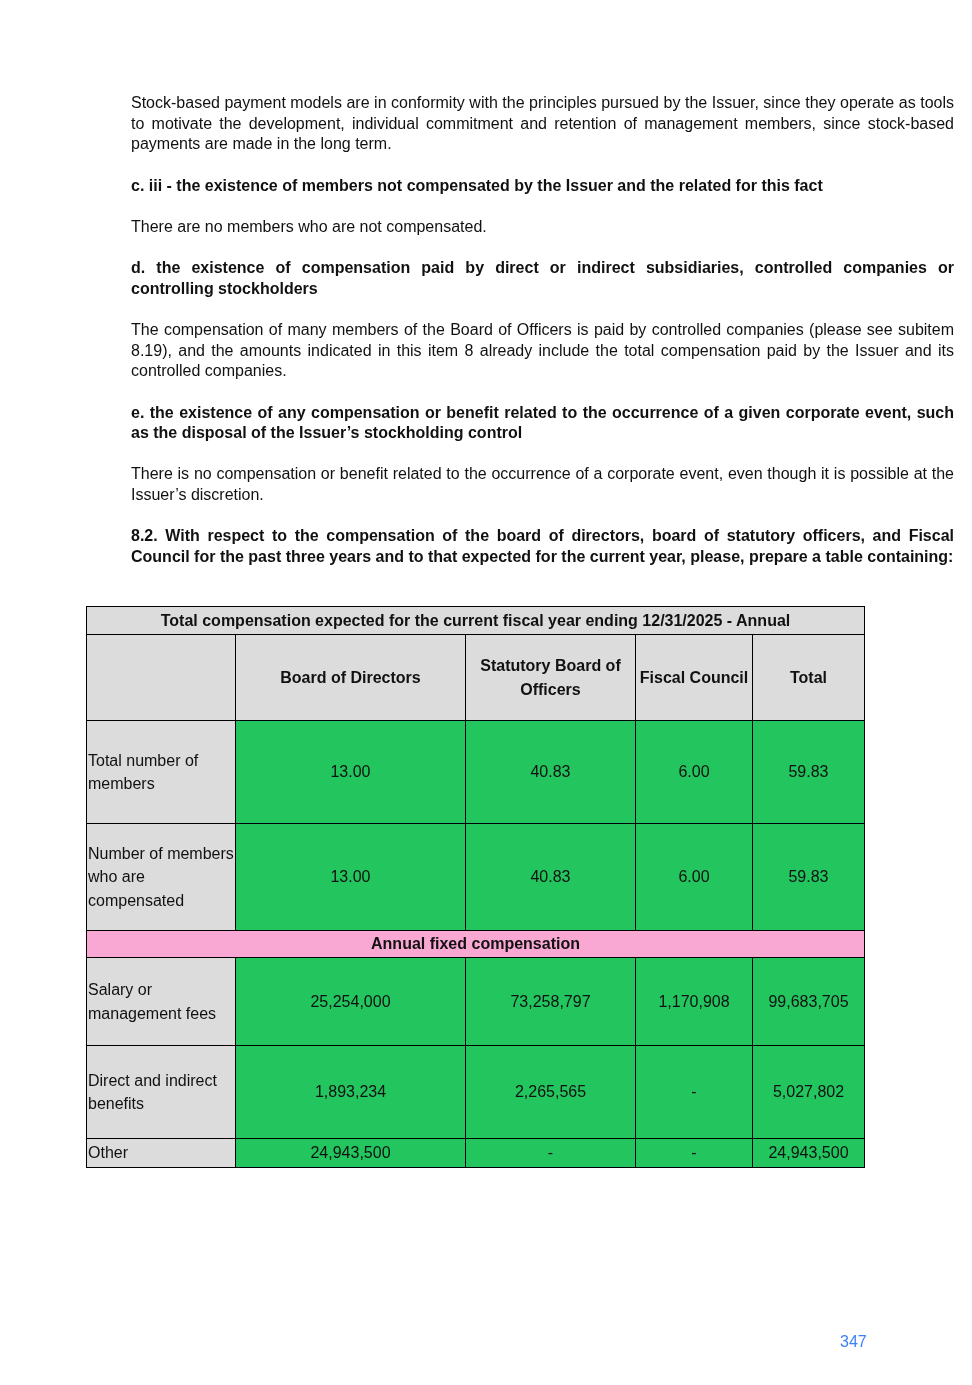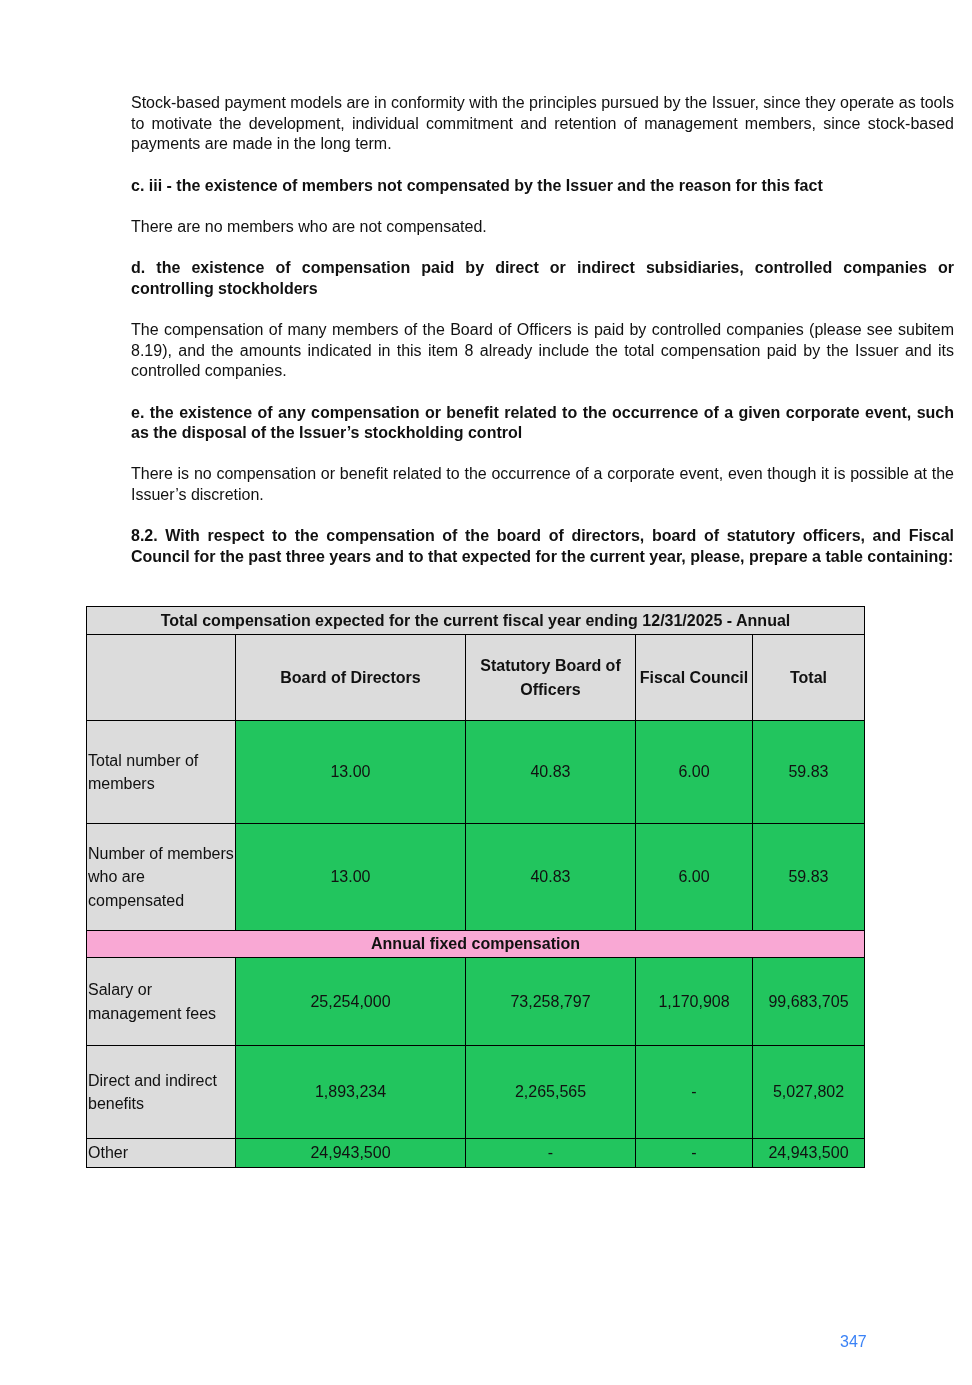--- a/index.html
+++ b/index.html
@@ -69,21 +69,21 @@
       font-size: 16px;
       color: #3b82f6;
     }
   </style>
 </head>
 <body>
 
 <div class="page">
   <p class="body">Stock-based payment models are in conformity with the principles pursued by the Issuer, since they operate as tools to motivate the development, individual commitment and retention of management members, since stock-based payments are made in the long term.</p>
   <div class="gap"></div>
-  <p class="heading">c. iii - the existence of members not compensated by the Issuer and the reason for this fact</p>
+  <p class="heading">c. iii - the existence of members not compensated by the Issuer and the related for this fact</p>
   <div class="gap"></div>
   <p class="body">There are no members who are not compensated.</p>
   <div class="gap"></div>
   <p class="heading">d. the existence of compensation paid by direct or indirect subsidiaries, controlled companies or controlling stockholders</p>
   <div class="gap"></div>
   <p class="body">The compensation of many members of the Board of Officers is paid by controlled companies (please see subitem 8.19), and the amounts indicated in this item 8 already include the total compensation paid by the Issuer and its controlled companies.</p>
   <div class="gap"></div>
   <p class="heading">e. the existence of any compensation or benefit related to the occurrence of a given corporate event, such as the disposal of the Issuer’s stockholding control</p>
   <div class="gap"></div>
   <p class="body">There is no compensation or benefit related to the occurrence of a corporate event, even though it is possible at the Issuer’s discretion.</p>

